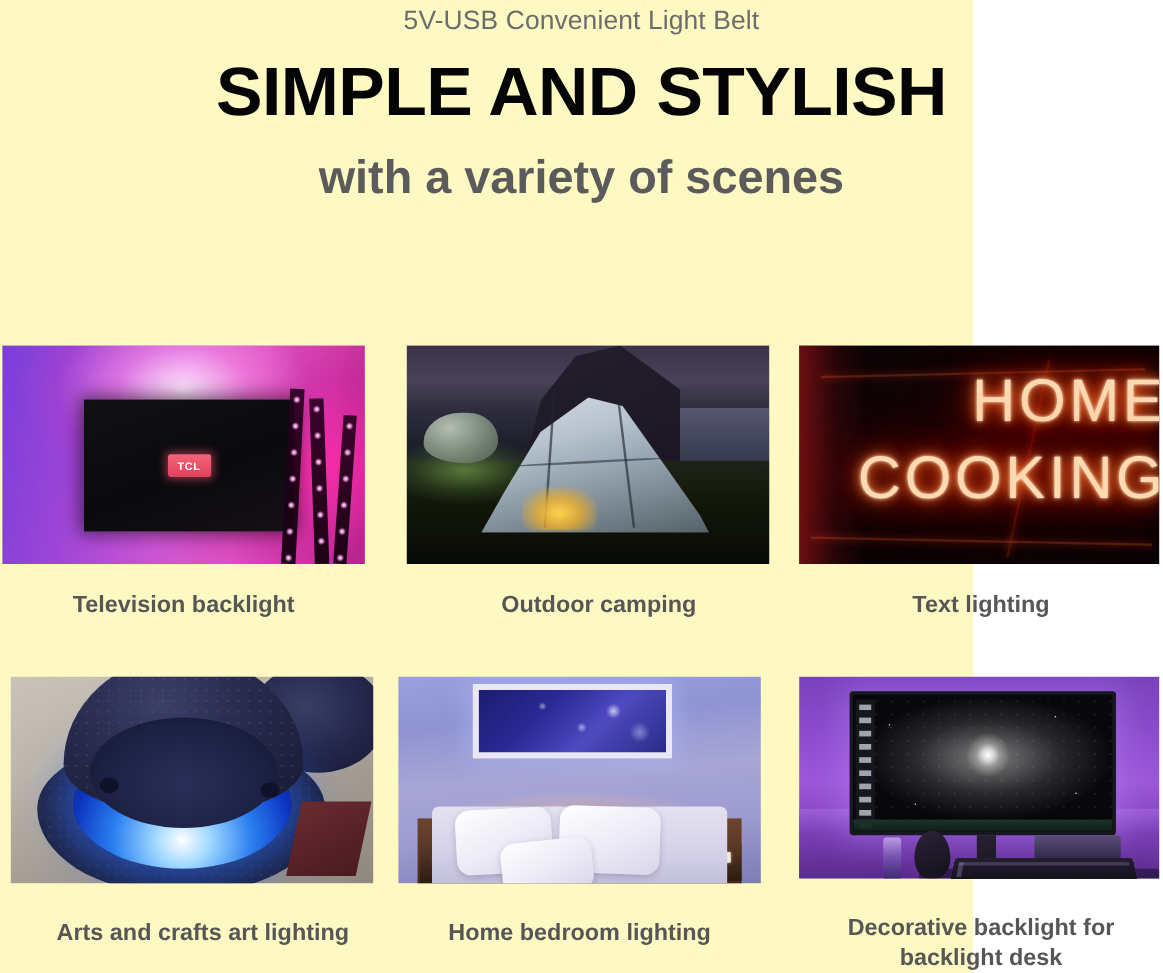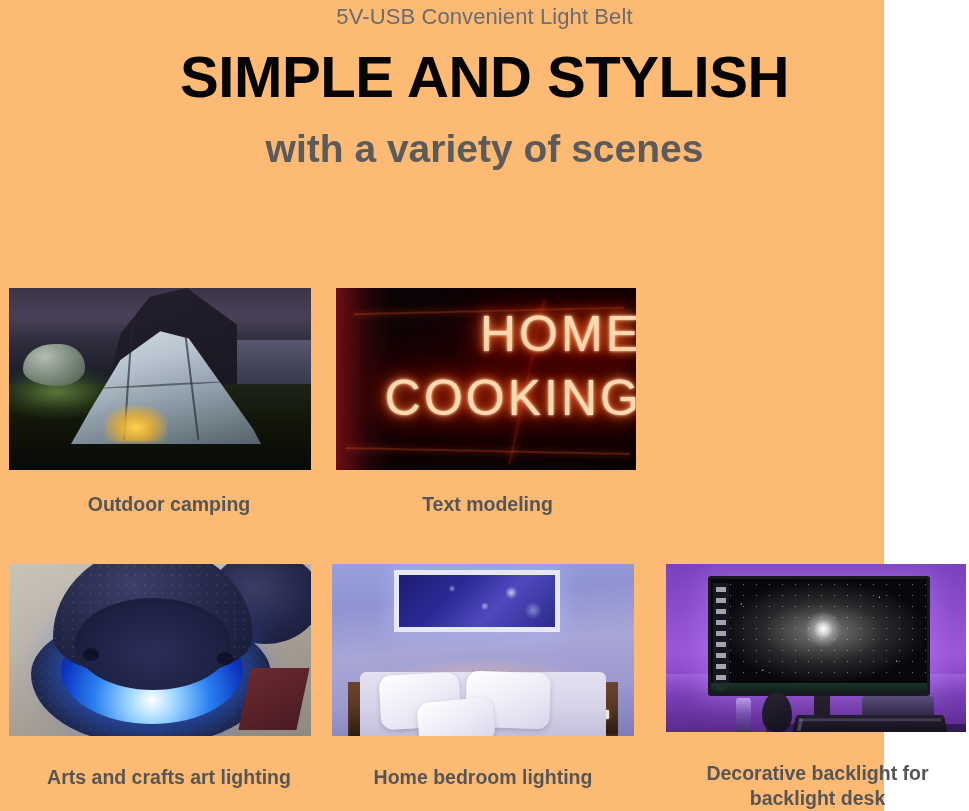--- a/index.html
+++ b/index.html
@@ -8,23 +8,23 @@
   html, body {
     width: 969px;
     height: 811px;
     background: #ffffff;
     font-family: "Liberation Sans", sans-serif;
     overflow: hidden;
   }
 
   .page {
     position: relative;
-    width: 884px;
+    width: 811px;
     height: 811px;
-    background: #fdba74;
+    background: #fef9c3;
   }
 
   
   .header {
     position: absolute;
     top: 0; left: 0;
     width: 969px;
     text-align: center;
     padding-top: 2px;
   }
@@ -437,20 +437,31 @@
   <div class="header">
     <div class="eyebrow">5V-USB Convenient Light Belt</div>
     <div class="headline">SIMPLE AND STYLISH</div>
     <div class="subline">with a variety of scenes</div>
   </div>
 
   <div class="grid">
 
     <div class="row row-1">
 
+      <div class="cell cell-c1">
+        <div class="photo ph-tv">
+          <div class="tv-screen">
+            <div class="tv-logo">TCL</div>
+          </div>
+          <div class="led-strip strip-a"></div>
+          <div class="led-strip strip-b"></div>
+          <div class="led-strip strip-c"></div>
+        </div>
+        <div class="caption">Television backlight</div>
+      </div>
 
       <div class="cell cell-c2">
         <div class="photo ph-camp">
           <div class="camp-water"></div>
           <div class="camp-cliff"></div>
           <div class="camp-ground"></div>
           <div class="camp-grass"></div>
           <div class="camp-rock"></div>
           <div class="camp-tent"></div>
           <div class="tent-pole tp-1"></div>
@@ -465,21 +476,21 @@
         <div class="photo ph-neon">
           <div class="neon-glow-left"></div>
           <div class="neon-bar nb-1"></div>
           <div class="neon-bar nb-2"></div>
           <div class="neon-bar nb-3"></div>
           <div class="neon-text">
             <div class="neon-l1">HOME</div>
             <div class="neon-l2">COOKING</div>
           </div>
         </div>
-        <div class="caption">Text modeling</div>
+        <div class="caption">Text lighting</div>
       </div>
     </div>
 
     <div class="row row-2">
 
       <div class="cell cell-c2">
         <div class="photo ph-art">
           <div class="art-stone-base"></div>
           <div class="art-right-stone"></div>
           <div class="art-ring"></div>

